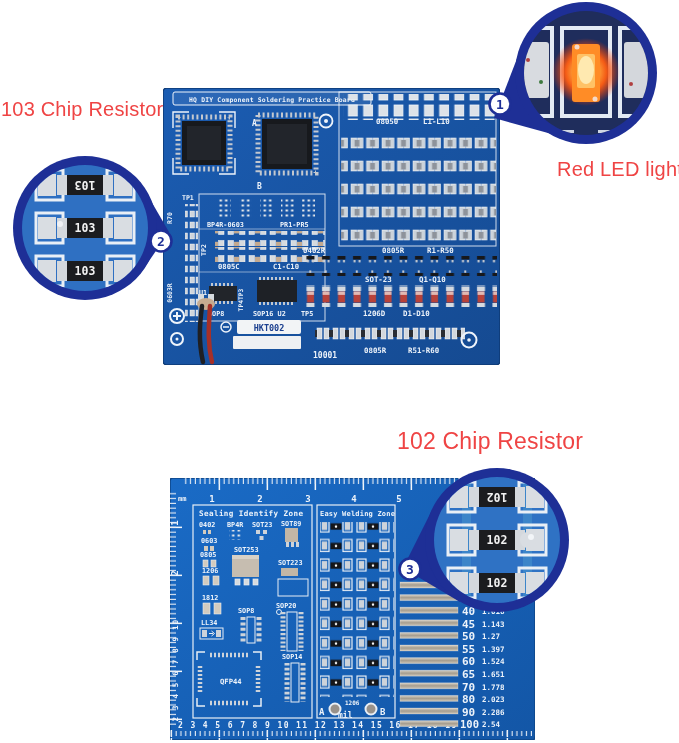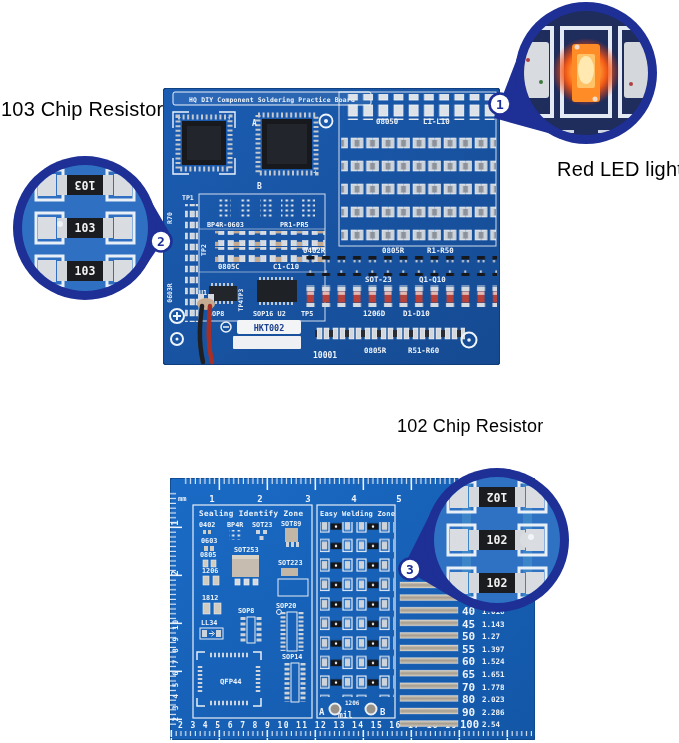--- a/index.html
+++ b/index.html
@@ -1,23 +1,23 @@
 <!DOCTYPE html>
 <html><head>
 <meta charset="utf-8">
 <style>
   html,body{margin:0;padding:0;background:#ffffff;}
   #stage{position:relative;width:679px;height:743px;background:#ffffff;overflow:hidden;
          font-family:"Liberation Sans", sans-serif;}
   .board{position:absolute;}
-  .callout-text{position:absolute;color:#000000;font-family:"Liberation Sans",sans-serif;
+  .callout-text{position:absolute;color:#ef4444;font-family:"Liberation Sans",sans-serif;
                 font-weight:400;letter-spacing:.2px;white-space:nowrap;}
   #label-103{left:1px;top:98px;font-size:20px;}
   #label-red{left:557px;top:158px;font-size:20px;}
-  #label-102{left:397px;top:416px;font-size:18px;}
+  #label-102{left:397px;top:428px;font-size:23px;}
   svg text{font-family:"DejaVu Sans Mono", monospace;}
   .silk{fill:#edf3fa;font-weight:bold;}
   #overlay{position:absolute;left:0;top:0;}
 </style>
 </head>
 <body>
 
 <div id="stage">
 
 <svg width="0" height="0" style="position:absolute" aria-hidden="true">

